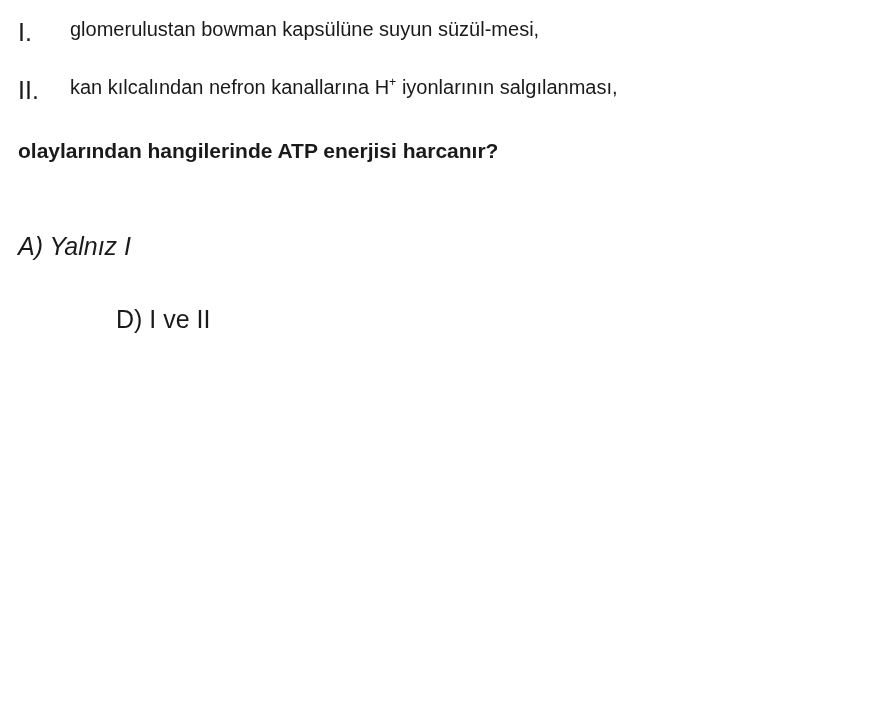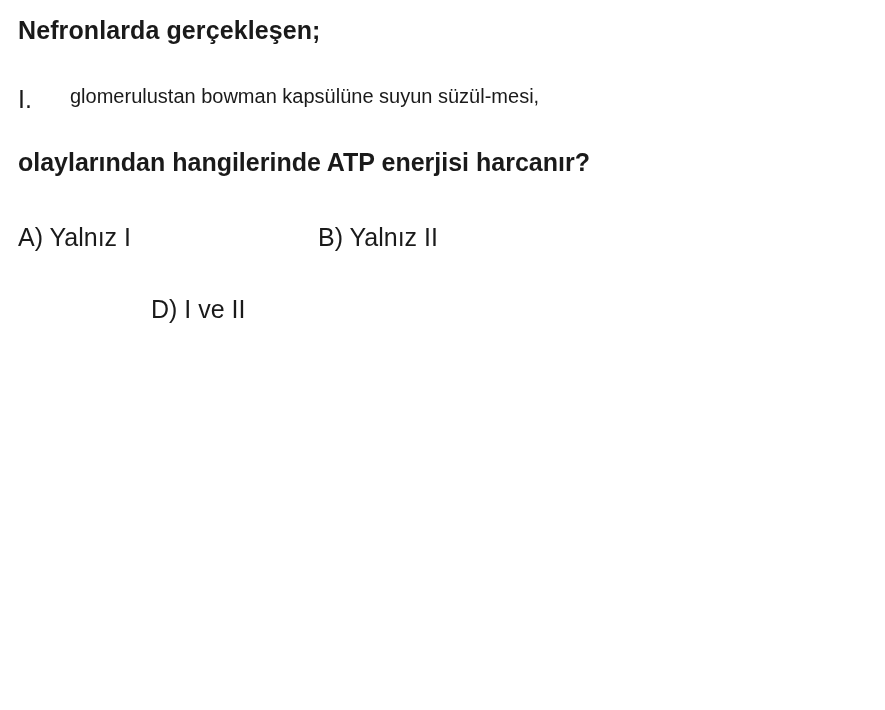--- a/index.html
+++ b/index.html
@@ -54,66 +54,69 @@
     line-height: 1.5;
     padding-right: 2px;
     hyphens: manual;
   }
   .item-text sup {
     font-size: 0.62em;
     vertical-align: super;
     line-height: 0;
   }
   .question {
-    font-size: 25px;
+    font-size: 21px;
     font-weight: bold;
     line-height: 1.3;
     margin: 28px 0 0 0;
   }
   .choices-row {
     display: flex;
     font-size: 25px;
     line-height: 1.3;
   }
   .row-one {
-    margin-top: 42px;
+    margin-top: 66px;
+    font-style: italic;
   }
   .row-two {
     margin-top: 40px;
     padding-left: 98px;
   }
   .row-one .choice:nth-child(1) { width: 300px; }
   .row-one .choice:nth-child(2) { width: 286px; }
-  .row-two .choice:nth-child(1) { width: 335px; margin-left: 35px; }
+  .row-two .choice:nth-child(1) { width: 335px; }
   .choice {
     white-space: nowrap;
   }
 </style>
 </head>
 <body>
 
 <div class="page">
 
-  <p class="stem">Nefronlarda gerçekleşen;</p>
 
   <ul class="items">
 
     <li class="item">
       <span class="item-num">I.</span>
       <span class="item-text"><span>glomerulustan bowman kapsülüne suyun süzül-mesi,</span></span>
     </li>
 
+    <li class="item">
+      <span class="item-num">II.</span>
+      <span class="item-text"><span>kan kılcalından nefron kanallarına H</span><sup>+</sup><span> iyonlarının salgılanması,</span></span>
+    </li>
 
 
   </ul>
 
   <p class="question">olaylarından hangilerinde ATP enerjisi harcanır?</p>
 
   <div class="choices-row row-one">
     <span class="choice">A) Yalnız I</span>
-    <span class="choice">B) Yalnız II</span>
   </div>
 
   <div class="choices-row row-two">
     <span class="choice">D) I ve II</span>
   </div>
 
 </div>
 
 </body></html>

